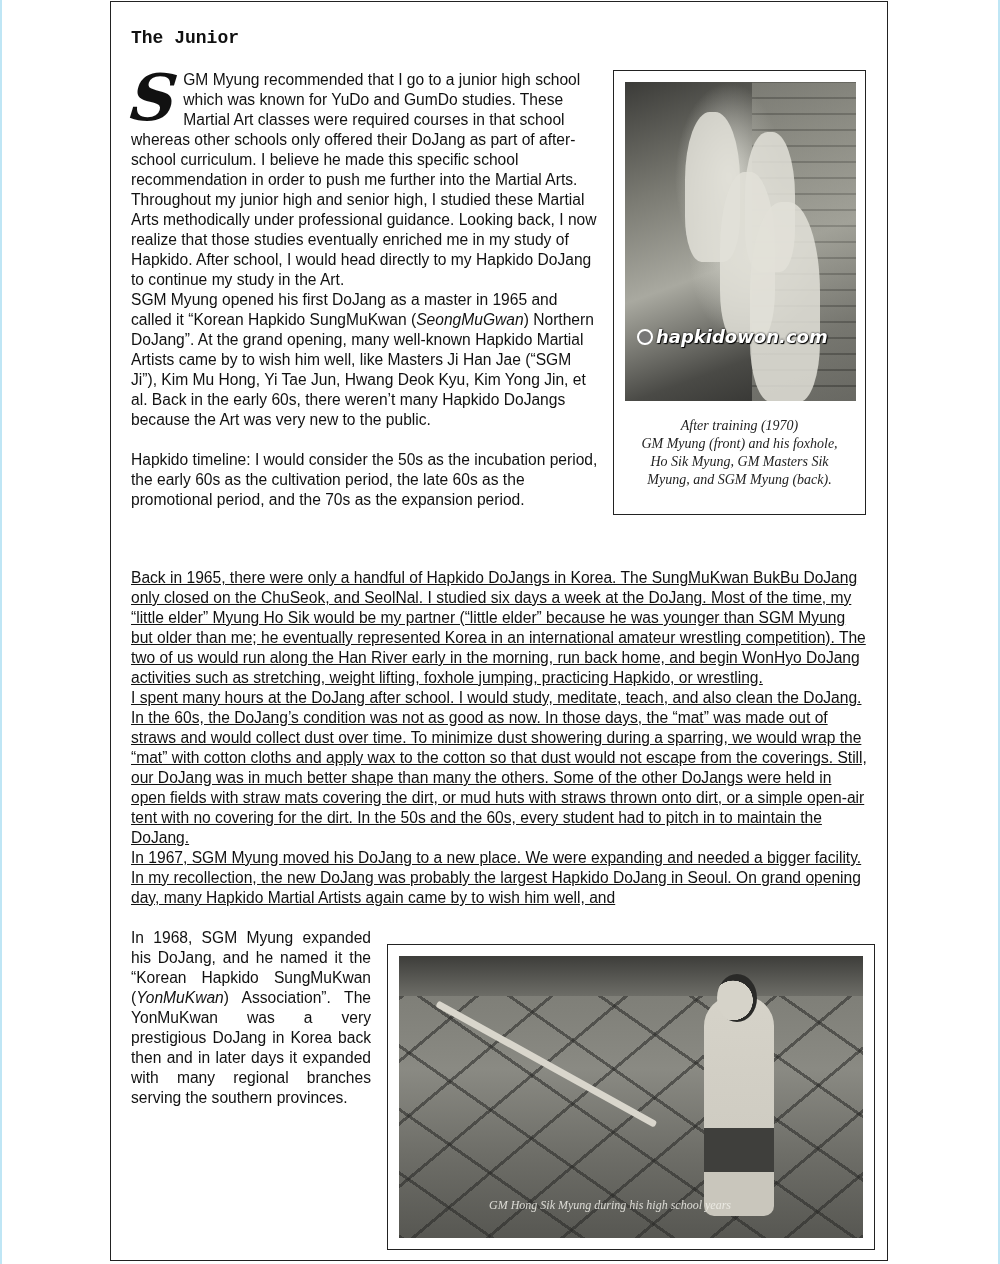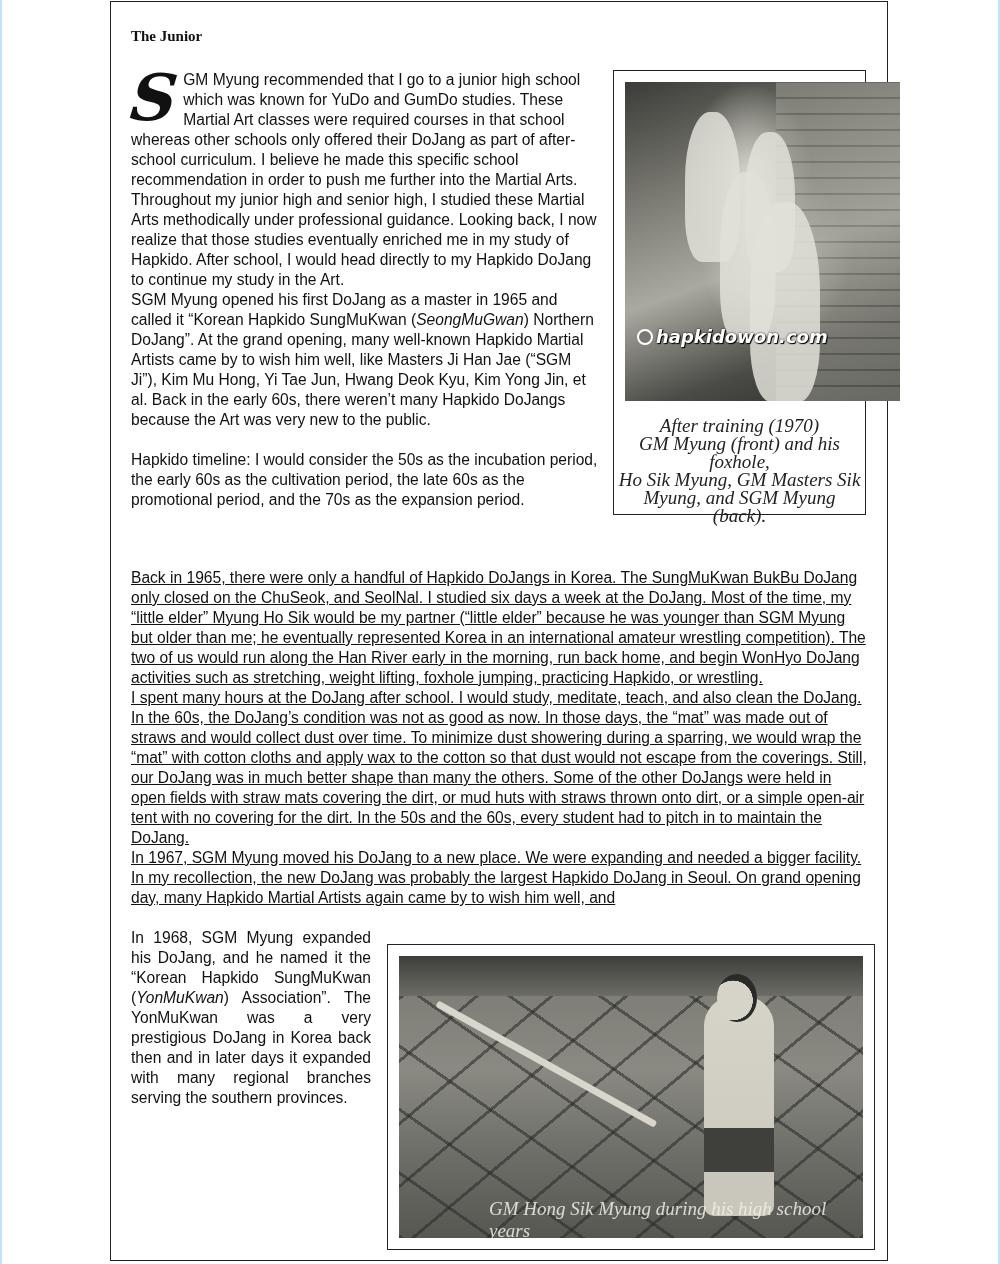--- a/index.html
+++ b/index.html
@@ -9,22 +9,22 @@
     overflow: hidden;
   }
   .edge-left, .edge-right { position: absolute; top: 0; width: 2px; height: 1264px; background: #bfe6f5; }
   .edge-left { left: 0; }
   .edge-right { right: 0; }
   .page {
     position: absolute; left: 110px; top: 1px; width: 778px; height: 1260px;
     border: 1.5px solid #222; box-sizing: border-box; background: #fff;
   }
   .title {
-    position: absolute; left: 20px; top: 26px; font-weight: bold; font-size: 15px;
-    font-family: Liberation Serif, serif;
+    position: absolute; left: 20px; top: 26px; font-weight: bold; font-size: 18px;
+    font-family: Liberation Mono, monospace;
   }
   .body-text { font-size: 15.6px; line-height: 20px; }
   .col1 {
     position: absolute; left: 20px; top: 68px; width: 470px;
   }
   .drop-cap {
     float: left; font-family: "DejaVu Serif", serif; font-weight: bold;
     font-size: 64px; line-height: 56px; height: 58px; margin: 0 6px 0 0;
     font-style: italic; transform: skewX(-6deg);
   }
@@ -36,41 +36,40 @@
     position: absolute; left: 502px; top: 68px; width: 253px; height: 445px;
     border: 1.5px solid #222; box-sizing: border-box; background: #fff;
   }
   .photo1 {
     position: absolute; left: 11px; top: 11px; width: 231px; height: 319px;
     background:
       radial-gradient(ellipse at 45% 30%, #d8d8d0 0%, rgba(0,0,0,0) 30%),
       radial-gradient(ellipse at 55% 55%, #cfcfc6 0%, rgba(0,0,0,0) 35%),
       linear-gradient(160deg, #3b3b38 0%, #7a7a72 30%, #a9a9a0 55%, #4a4a46 80%, #2a2a28 100%);
     overflow: hidden;
-    padding-left: 44px;
   }
   .photo1 .brick {
     position: absolute; right: 0; top: 0; width: 45%; height: 100%;
     background: repeating-linear-gradient(0deg, #9b9b92 0 14px, #6a6a63 14px 16px);
     opacity: 0.55;
   }
   .photo1 .fig { position: absolute; border-radius: 45% 45% 30% 30%; background: #e2e0d8; opacity: 0.85; }
   .watermark {
     position: absolute; left: 12px; top: 244px; color: #fff; font-style: italic; font-weight: bold;
     font-size: 18px; font-family: "DejaVu Sans", sans-serif;
     text-shadow: 0 0 2px #000, 1px 1px 1px #000;
   }
   .watermark .logo {
     display: inline-block; width: 16px; height: 16px; border-radius: 50%;
     border: 2px solid #fff; box-sizing: border-box; vertical-align: -2px; margin-right: 3px;
     background: #777;
   }
   .caption1 {
     position: absolute; left: 4px; right: 4px; top: 346px; text-align: center;
-    font-family: "Liberation Serif", serif; font-style: italic; font-size: 19px; line-height: 18px; color: #222;
+    font-family: "Liberation Serif", serif; font-style: italic; font-size: 14px; line-height: 18px; color: #222;
   }
 
   .full {
     position: absolute; left: 20px; top: 566px; width: 738px; text-decoration: underline;
   }
   .col-bottom {
     position: absolute; left: 20px; top: 926px; width: 240px;
   }
 
   .photo2-frame {
@@ -93,21 +92,21 @@
     position: absolute; left: 305px; top: 40px; width: 70px; height: 220px;
     background: linear-gradient(180deg, #d6d3c9 0%, #cfccc2 60%, #3f3f3c 60%, #3f3f3c 80%, #c9c6bc 80%);
     border-radius: 30px 30px 10px 10px;
   }
   .photo2 .head {
     position: absolute; left: 318px; top: 18px; width: 40px; height: 48px; border-radius: 50%;
     background: radial-gradient(circle at 40% 55%, #d6d3c9 55%, #2a2a28 56%);
   }
   .caption2 {
     position: absolute; left: 90px; top: 242px; color: #f1f0ea; font-style: italic;
-    font-family: "Liberation Serif", serif; font-size: 19px; opacity: 0.85;
+    font-family: "Liberation Serif", serif; font-size: 12px; opacity: 0.85;
   }
   em { }
 </style>
 </head>
 <body>
 
 <div class="edge-left"></div>
 <div class="edge-right"></div>
 
 <div class="page">

